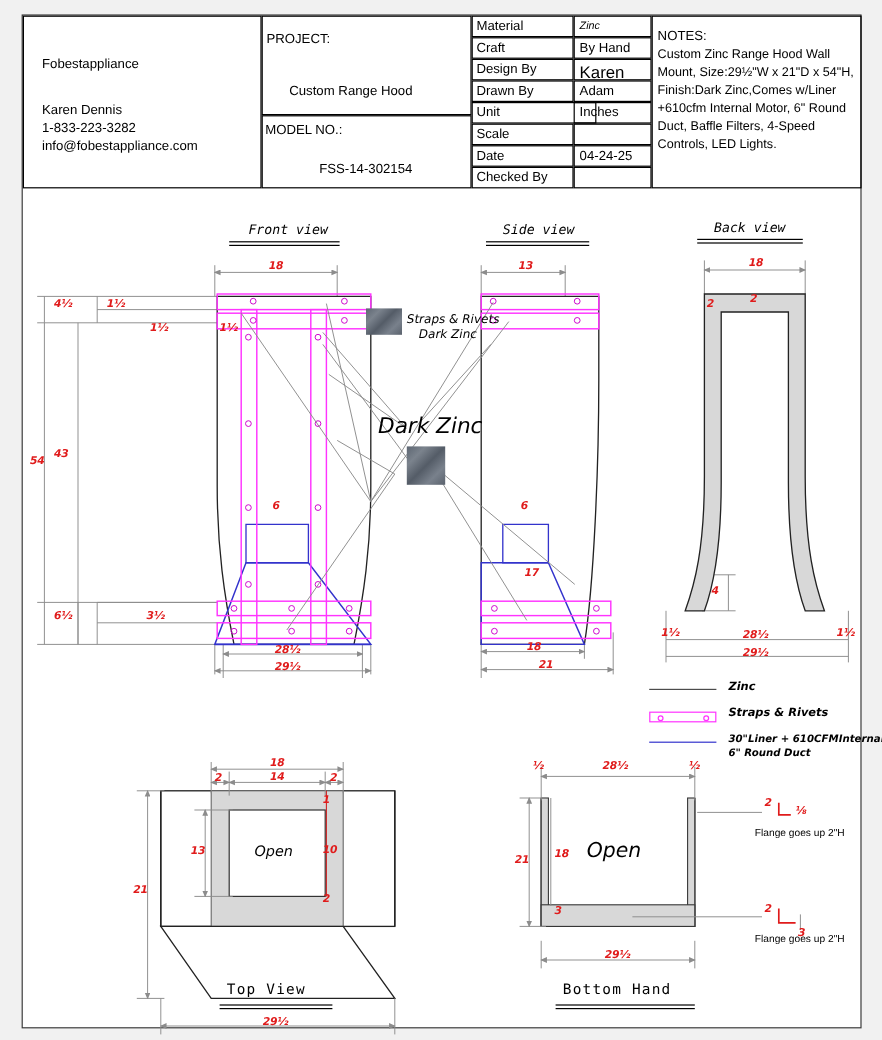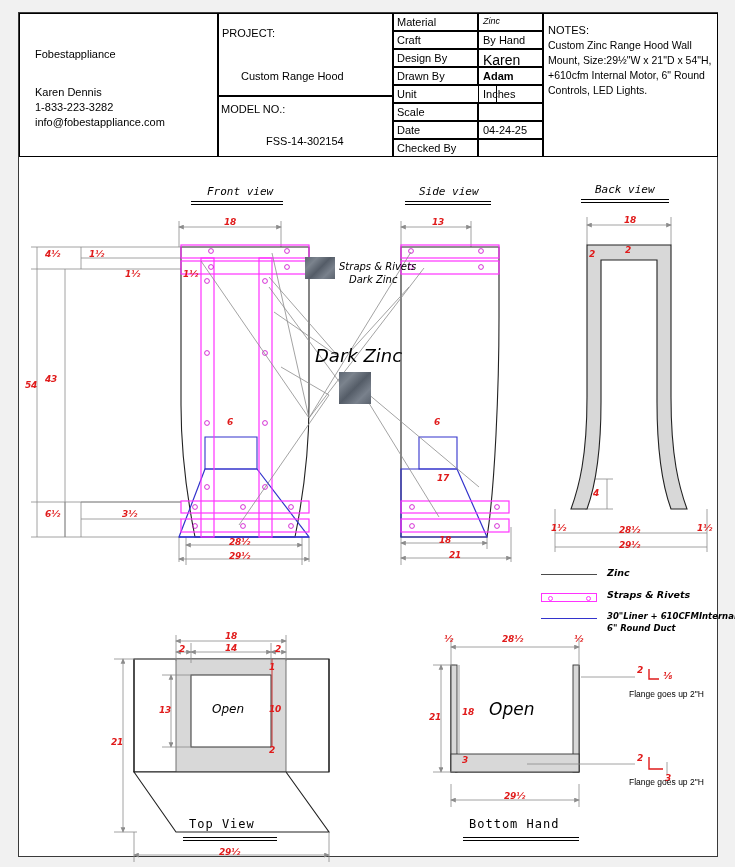--- a/index.html
+++ b/index.html
@@ -78,21 +78,21 @@
         </div>
         <div class="cell" style="position: absolute; left: 374px; top: 36px; width: 85px; height: 18px; border: 1px solid rgb(0, 0, 0); box-sizing: border-box;">
           <span class="tb-txt" style="left: 3px; top: 2px; font-size: 11px;">Design By</span>
         </div>
         <div class="cell" style="position: absolute; left: 459px; top: 36px; width: 65px; height: 18px; border: 1px solid rgb(0, 0, 0); box-sizing: border-box;">
           <span class="tb-txt" style="left: 4px; top: 2px; font-size: 14px;">Karen</span>
         </div>
         <div class="cell" style="position: absolute; left: 374px; top: 54px; width: 85px; height: 18px; border: 1px solid rgb(0, 0, 0); box-sizing: border-box;">
           <span class="tb-txt" style="left: 3px; top: 2px; font-size: 11px;">Drawn By</span>
         </div>
-        <div class="cell" style="position: absolute; left: 459px; top: 54px; width: 65px; height: 18px; border: 1px solid rgb(0, 0, 0); box-sizing: border-box; font-weight: bold;">
+        <div class="cell" style="position: absolute; left: 459px; top: 54px; width: 65px; height: 18px; border: 1px solid rgb(0, 0, 0); box-sizing: border-box;">
           <span class="tb-txt" style="left: 4px; top: 2px; font-size: 11px;">Adam</span>
         </div>
         <div class="cell" style="position: absolute; left: 374px; top: 72px; width: 104px; height: 18px; border: 1px solid rgb(0, 0, 0); box-sizing: border-box; text-align: center;">
           <span class="tb-txt" style="left: 3px; top: 2px; font-size: 11px;">Unit</span>
         </div>
         <div class="cell" style="position: absolute; left: 459px; top: 72px; width: 65px; height: 18px; border: 1px solid rgb(0, 0, 0); box-sizing: border-box;">
           <span class="tb-txt" style="left: 4px; top: 2px; font-size: 11px;">Inches</span>
         </div>
         <div class="cell" style="position: absolute; left: 374px; top: 90px; width: 85px; height: 18px; border: 1px solid rgb(0, 0, 0); box-sizing: border-box;">
           <span class="tb-txt" style="left: 3px; top: 2px; font-size: 11px;">Scale</span>
@@ -112,21 +112,23 @@
         <div class="cell" style="position: absolute; left: 459px; top: 126px; width: 65px; height: 18px; border: 1px solid rgb(0, 0, 0); box-sizing: border-box;">
           <span class="tb-txt" style="left: 4px; top: 2px; font-size: 11px;"></span>
         </div>
       </div>
 
     <div class="cell" style="left:524px;top:0;width:175px;height:144px;"></div>
     <div class="tb-txt" style="left:529px;top:11px;">NOTES:</div>
     <div id="notes-body" style="position:absolute;left:529px;top:25px;width:172px;">
         <div style="font-size: 10.5px; line-height: 15px; color: rgb(0, 0, 0); white-space: nowrap;">Custom Zinc Range Hood Wall</div>
         <div style="font-size: 10.5px; line-height: 15px; color: rgb(0, 0, 0); white-space: nowrap;">Mount, Size:29½"W x 21"D x 54"H,</div>
+        <div style="font-size: 10.5px; line-height: 15px; color: rgb(0, 0, 0); white-space: nowrap;">Finish:Dark Zinc,Comes w/Liner</div>
         <div style="font-size: 10.5px; line-height: 15px; color: rgb(0, 0, 0); white-space: nowrap;">+610cfm Internal Motor, 6" Round</div>
+        <div style="font-size: 10.5px; line-height: 15px; color: rgb(0, 0, 0); white-space: nowrap;">Duct, Baffle Filters, 4-Speed</div>
         <div style="font-size: 10.5px; line-height: 15px; color: rgb(0, 0, 0); white-space: nowrap;">Controls, LED Lights.</div>
       </div>
   </div>
 
   <div class="rt" style="left:0;top:144px;width:699px;height:700px;">
 
     <svg width="699" height="700">
       <defs>
         <marker id="ar" markerWidth="7" markerHeight="7" refX="6" refY="3.0" orient="auto" markerUnits="strokeWidth">
           <path d="M0,0 L7,3 L0,6 z" fill="#8c8c8c"></path>

